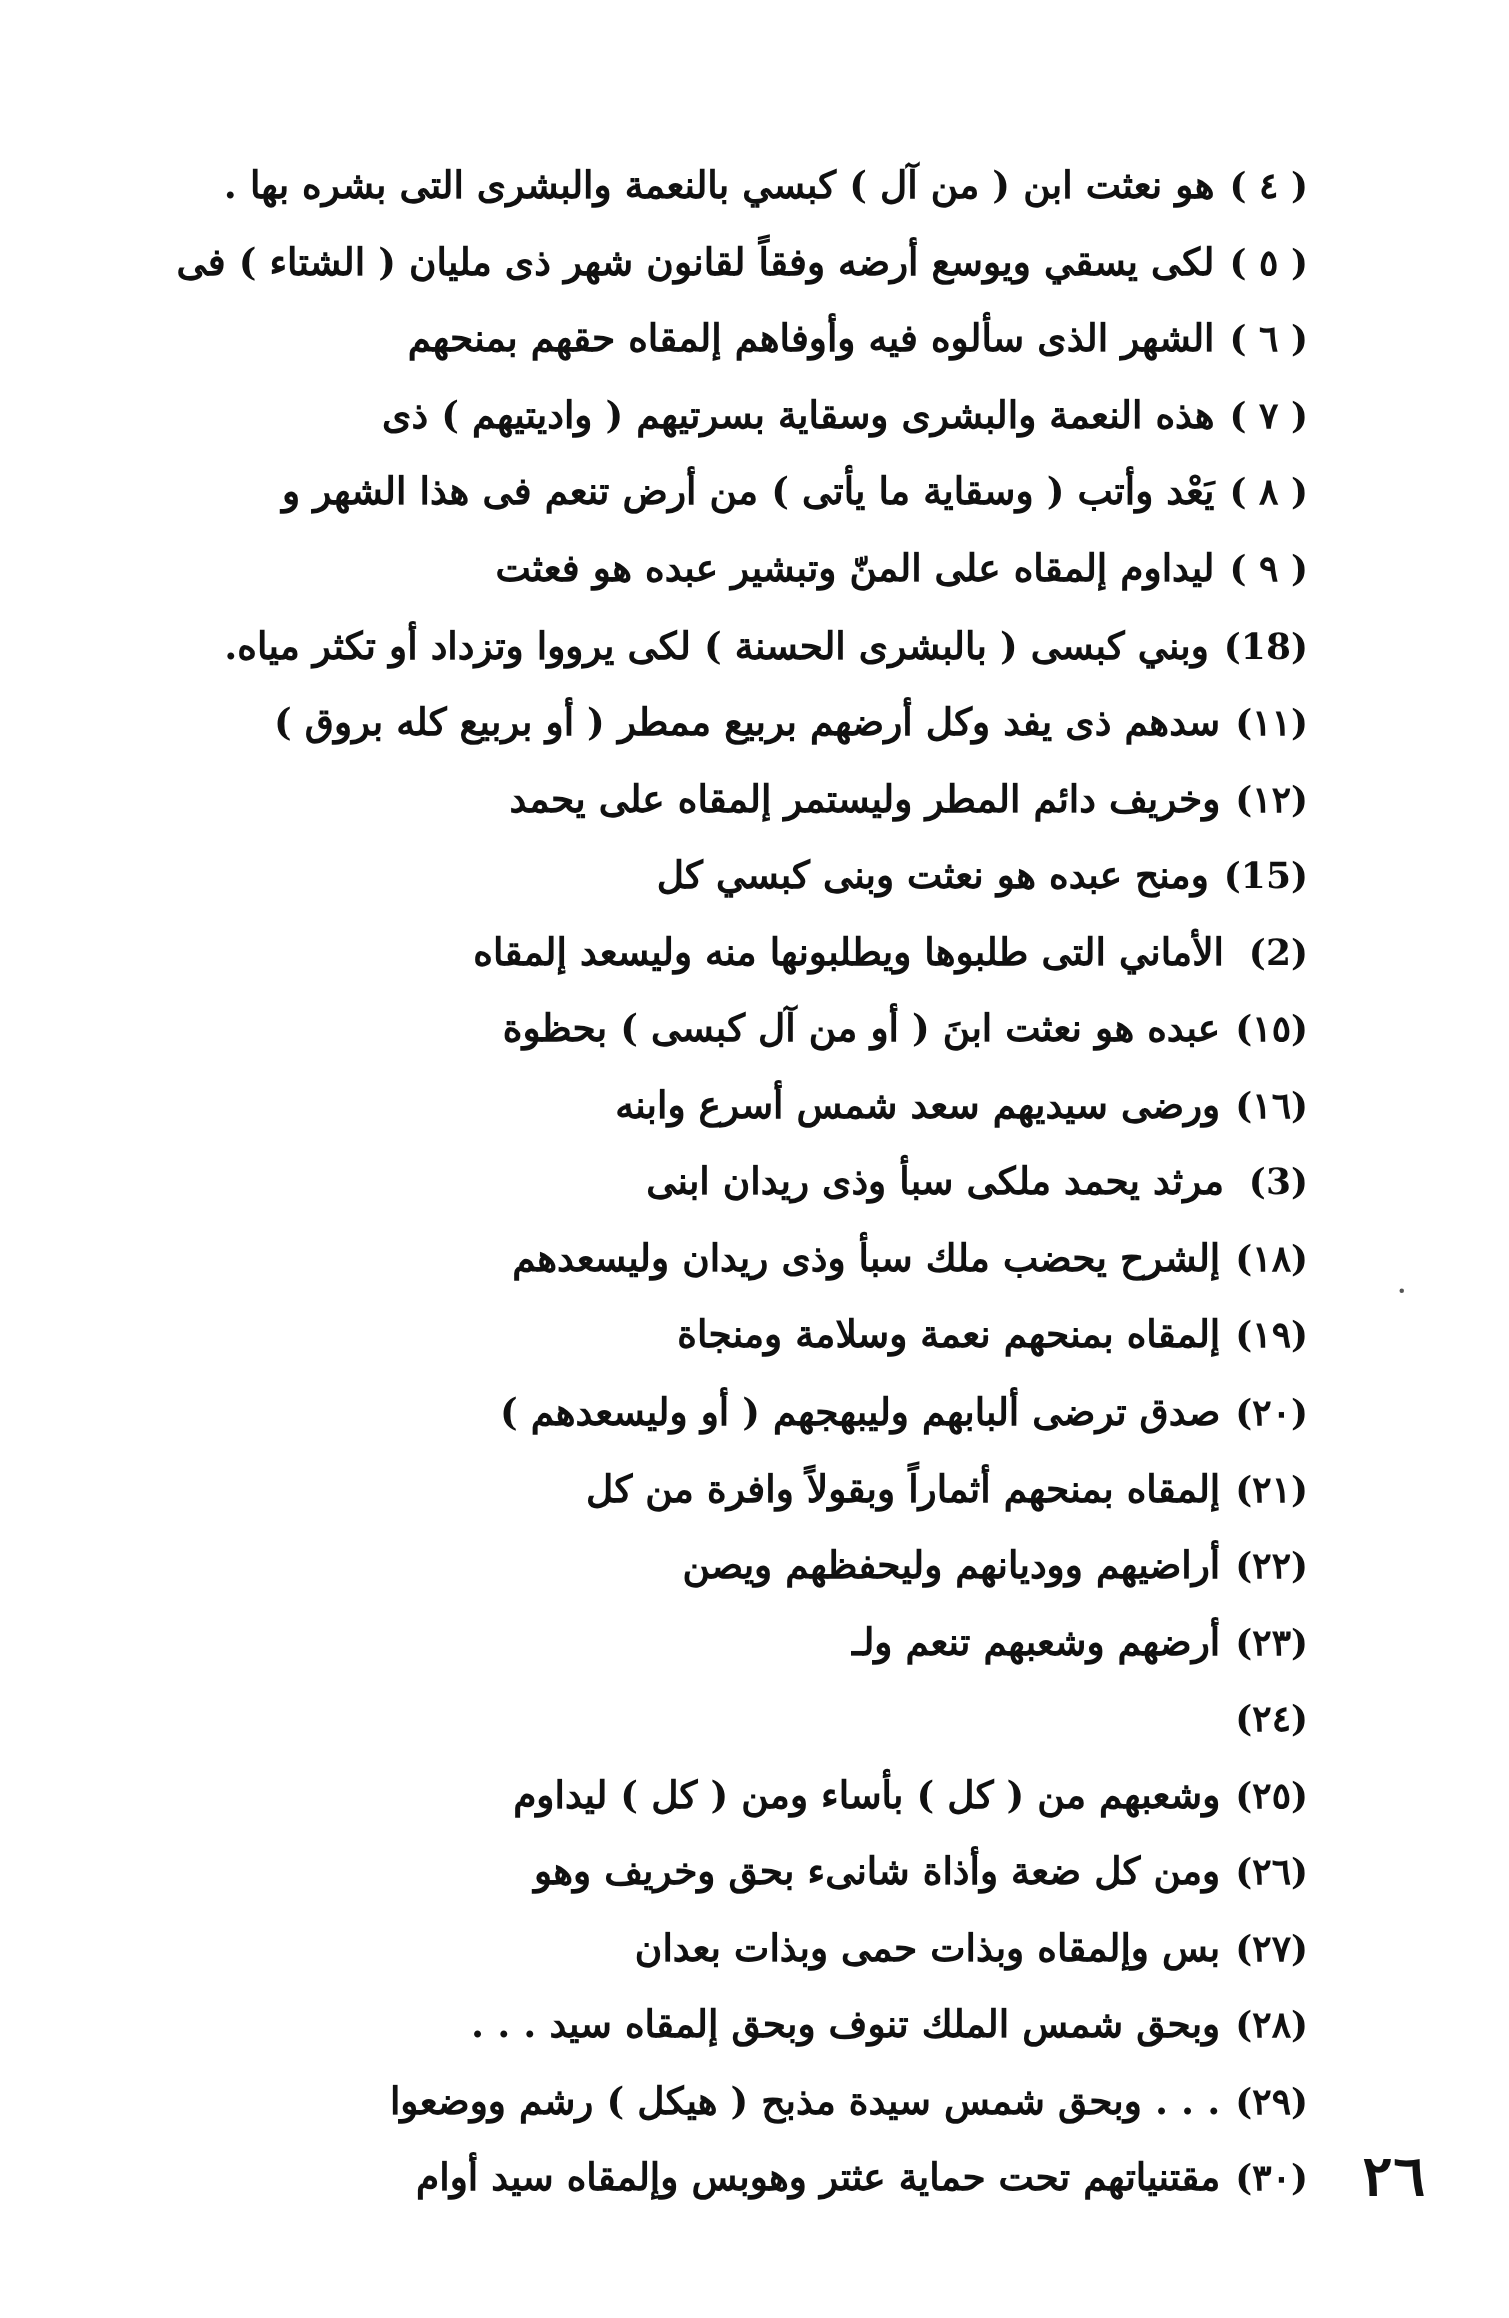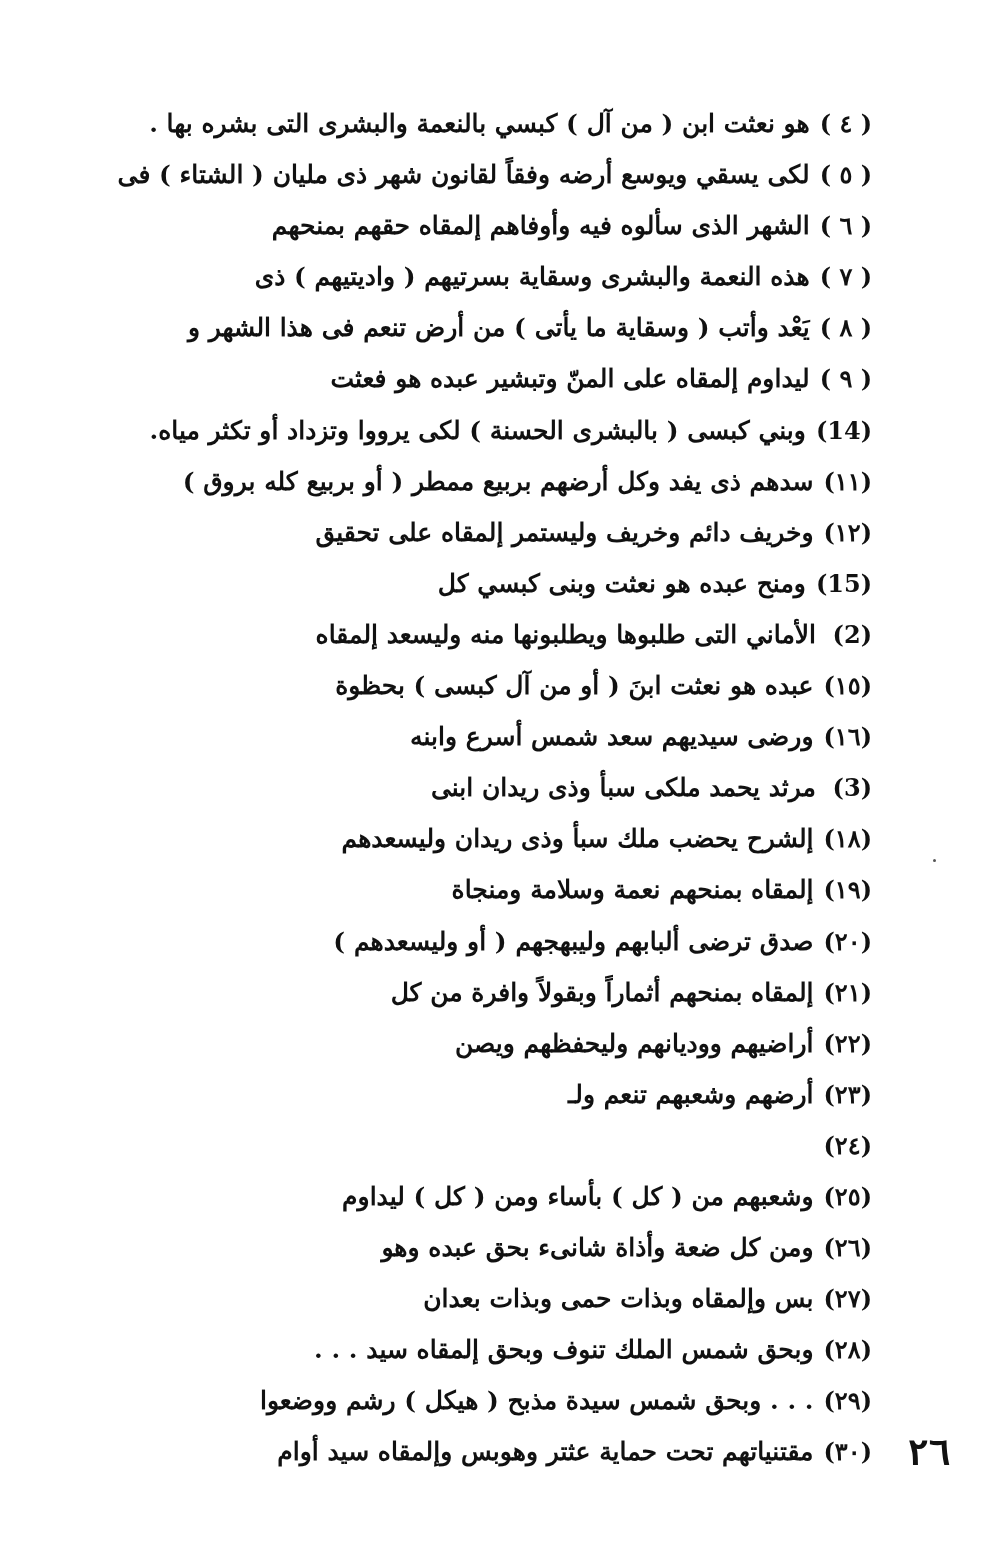--- a/index.html
+++ b/index.html
@@ -99,30 +99,30 @@
     </div>
     <div class="line">
       <span class="num">( ٨ )</span>
       <span class="text">يَعْد وأتب ( وسقاية ما يأتى ) من أرض تنعم فى هذا الشهر و</span>
     </div>
     <div class="line">
       <span class="num">( ٩ )</span>
       <span class="text">ليداوم إلمقاه على المنّ وتبشير عبده هو فعثت</span>
     </div>
     <div class="line">
-      <span class="num">(14)</span>
+      <span class="num">(18)</span>
       <span class="text">وبني كبسى ( بالبشرى الحسنة ) لكى يرووا وتزداد أو تكثر مياه.</span>
     </div>
     <div class="line">
       <span class="num">(١١)</span>
       <span class="text">سدهم ذى يفد وكل أرضهم بربيع ممطر ( أو بربيع كله بروق )</span>
     </div>
     <div class="line">
       <span class="num">(١٢)</span>
-      <span class="text">وخريف دائم وخريف وليستمر إلمقاه على تحقيق</span>
+      <span class="text">وخريف دائم المطر وليستمر إلمقاه على يحمد</span>
     </div>
     <div class="line">
       <span class="num">(15)</span>
       <span class="text">ومنح عبده هو نعثت وبنى كبسي كل</span>
     </div>
     <div class="line">
       <span class="num">(2)</span>
       <span class="text">الأماني التى طلبوها ويطلبونها منه وليسعد إلمقاه</span>
     </div>
     <div class="line">
@@ -163,21 +163,21 @@
     </div>
     <div class="line">
       <span class="num">(٢٤)</span>
     </div>
     <div class="line">
       <span class="num">(٢٥)</span>
       <span class="text">وشعبهم من ( كل ) بأساء ومن ( كل ) ليداوم</span>
     </div>
     <div class="line">
       <span class="num">(٢٦)</span>
-      <span class="text">ومن كل ضعة وأذاة شانىء بحق عبده وهو</span>
+      <span class="text">ومن كل ضعة وأذاة شانىء بحق وخريف وهو</span>
     </div>
     <div class="line">
       <span class="num">(٢٧)</span>
       <span class="text">بس وإلمقاه وبذات حمى وبذات بعدان</span>
     </div>
     <div class="line">
       <span class="num">(٢٨)</span>
       <span class="text">وبحق شمس الملك تنوف وبحق إلمقاه سيد . . .</span>
     </div>
     <div class="line">

